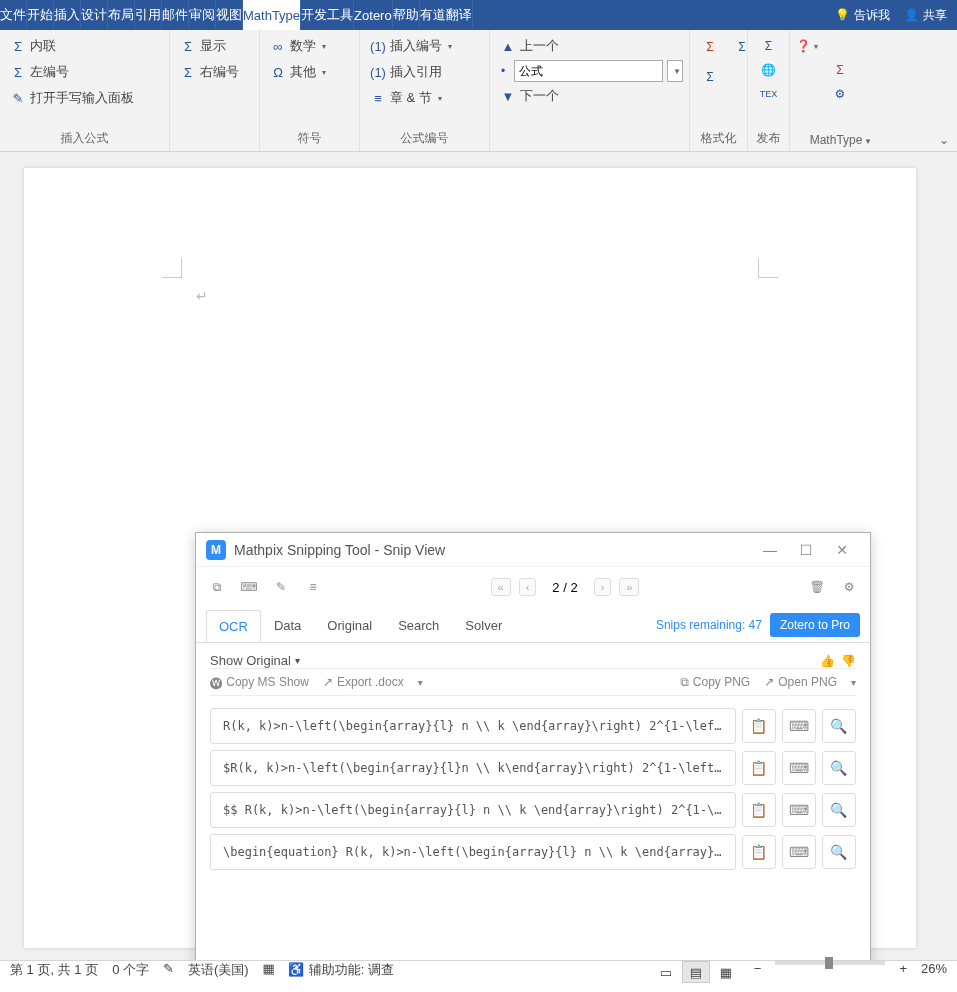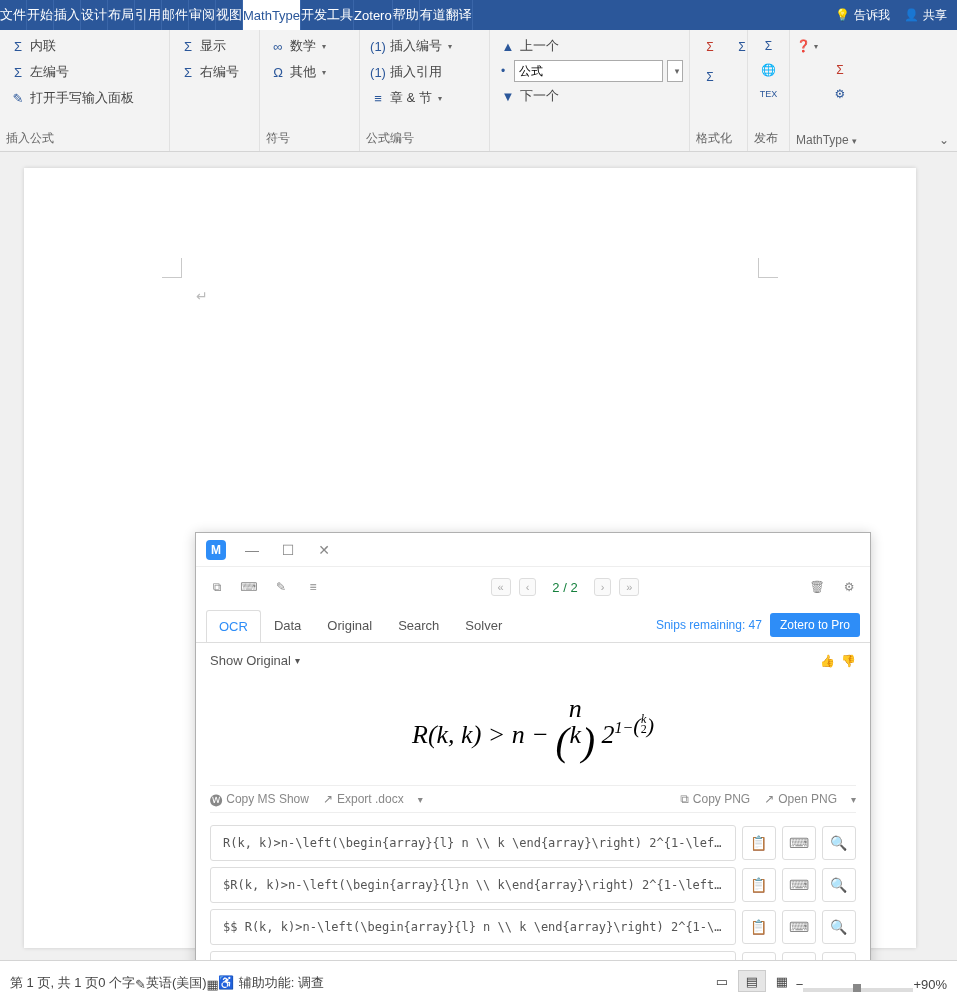--- a/index.html
+++ b/index.html
@@ -12,56 +12,56 @@
 .ribbon-spacer { flex: 1; }
 .ribbon-right { display: flex; align-items: center; padding: 0 10px; gap: 14px; }
 .ribbon-right-item { display: flex; align-items: center; gap: 4px; cursor: pointer; }
 
 
 .ribbon-content { background: #f3f3f3; border-bottom: 1px solid #d4d4d4; height: 122px; display: flex; position: relative; }
 .ribbon-group { border-right: 1px solid #e1e1e1; padding: 4px 6px 2px 6px; display: flex; flex-direction: column; justify-content: space-between; }
 .ribbon-group-body { display: flex; flex-direction: column; gap: 2px; }
 .ribbon-btn { display: flex; align-items: center; gap: 4px; padding: 3px 4px; cursor: pointer; color: #444; font-size: 13px; }
 .ribbon-icon { width: 16px; height: 16px; display: inline-flex; align-items: center; justify-content: center; color: #2b579a; font-style: normal; }
-.ribbon-group-label { text-align: left; color: #666; font-size: 12px; padding: 2px 0; }
+.ribbon-group-label { text-align: center; color: #666; font-size: 12px; padding: 2px 0; }
 .dropdown-arrow { font-size: 8px; color: #666; margin-left: 2px; }
 .combo { border: 1px solid #ababab; background: #fff; height: 22px; display: flex; align-items: center; padding: 0 4px; font-size: 12px; }
 .combo-text { flex: 1; }
 .combo-arrow { font-size: 9px; color: #666; padding-left: 4px; }
 .icon-grid { display: grid; grid-template-columns: repeat(2, 28px); grid-auto-rows: 26px; gap: 4px; align-content: start; }
 .icon-btn { display: flex; align-items: center; justify-content: center; cursor: pointer; }
 .collapse-caret { position: absolute; right: 8px; bottom: 4px; font-size: 12px; color: #666; cursor: pointer; }
 
 
 .doc-area { background: #f0f0f0; height: 808px; position: relative; overflow: hidden; }
 .page { position: absolute; left: 24px; top: 16px; width: 892px; height: 780px; background: #fff; box-shadow: 0 0 4px rgba(0,0,0,0.15); }
 .page-corner-tl { position: absolute; left: 138px; top: 90px; width: 20px; height: 20px; border-left: 1px solid #c9c9c9; border-top: 1px solid #c9c9c9; transform: rotate(180deg); }
 .page-corner-tr { position: absolute; right: 138px; top: 90px; width: 20px; height: 20px; border-right: 1px solid #c9c9c9; border-top: 1px solid #c9c9c9; transform: rotate(180deg); }
 .cursor-mark { position: absolute; left: 172px; top: 120px; color: #bbb; font-size: 14px; }
 
 
-.status-bar { position: absolute; bottom: 0; left: 0; right: 0; height: 32px; border-top: 1px solid #d4d4d4; background: #fff; display: flex; align-items: flex-end; padding: 0 10px; font-size: 13px; color: #444; }
+.status-bar { position: absolute; bottom: 0; left: 0; right: 0; height: 32px; border-top: 1px solid #d4d4d4; background: #fff; display: flex; align-items: flex-start; padding: 0 10px; font-size: 13px; color: #444; gap: 14px; }
 .status-spacer { flex: 1; }
 .view-icons { display: flex; gap: 2px; }
 .view-icon { width: 28px; height: 22px; border: 1px solid transparent; display: flex; align-items: center; justify-content: center; cursor: pointer; }
 .view-icon.active { background: #e6e6e6; border-color: #ccc; }
 .zoom-slider { width: 110px; height: 4px; background: #ddd; position: relative; }
 .zoom-slider::after { content: ''; position: absolute; left: 45%; top: -4px; width: 8px; height: 12px; background: #888; }
 
 
 .mathpix { position: absolute; left: 195px; top: 380px; width: 676px; height: 542px; background: #fff; border: 1px solid #b0b0b0; box-shadow: 0 2px 12px rgba(0,0,0,0.2); display: flex; flex-direction: column; }
 .mp-titlebar { height: 34px; display: flex; align-items: center; padding: 0 10px; border-bottom: 1px solid #eee; }
 .mp-logo { width: 20px; height: 20px; background: #2e8df7; border-radius: 4px; display: flex; align-items: center; justify-content: center; color: #fff; font-weight: bold; font-size: 12px; margin-right: 8px; }
 .mp-title { flex: 1; color: #555; font-size: 14px; }
 .mp-winbtn { width: 36px; height: 28px; display: flex; align-items: center; justify-content: center; color: #888; cursor: pointer; font-size: 14px; }
 .mp-toolbar { height: 40px; display: flex; align-items: center; padding: 0 10px; gap: 10px; }
 .mp-tbicon { width: 22px; height: 22px; display: flex; align-items: center; justify-content: center; color: #888; cursor: pointer; }
 .mp-nav { display: flex; align-items: center; gap: 8px; }
 .mp-navbtn { border: 1px solid #ddd; border-radius: 3px; padding: 2px 6px; color: #aaa; cursor: pointer; font-size: 11px; background: #fafafa; }
-.mp-page { font-size: 13px; color: #15803d; padding: 0 8px; }
+.mp-page { font-size: 13px; color: #000000; padding: 0 8px; }
 .mp-tabs { display: flex; border-bottom: 1px solid #ddd; padding: 0 10px; align-items: center; height: 36px; }
 .mp-tab { padding: 8px 12px; font-size: 13px; color: #555; cursor: pointer; border: 1px solid transparent; border-bottom: none; }
 .mp-tab.active { border-color: #ddd; background: #fff; border-radius: 3px 3px 0 0; position: relative; top: 1px; color: #2e8df7; }
 .mp-tabs-spacer { flex: 1; }
 .mp-snips { color: #2e8df7; font-size: 12px; }
 .mp-upgrade { background: #2e8df7; color: #fff; border-radius: 3px; padding: 5px 10px; font-size: 12px; cursor: pointer; margin-left: 8px; }
 .mp-body { flex: 1; padding: 10px 14px; overflow: auto; display: flex; flex-direction: column; }
 .mp-show-orig { color: #555; font-size: 13px; display: flex; align-items: center; gap: 4px; cursor: pointer; }
 .mp-thumbs { margin-left: auto; display: flex; gap: 6px; color: #aaa; }
 .mp-formula-row { display: flex; align-items: center; justify-content: space-between; }
@@ -248,20 +248,21 @@
 <div class="doc-area">
   <div class="page">
     <div class="page-corner-tl"></div>
     <div class="page-corner-tr"></div>
     <div class="cursor-mark">↵</div>
   </div>
 
   <div class="mathpix">
     <div class="mp-titlebar">
       <div class="mp-logo">M</div>
+      <div class="mp-title">Mathpix Snipping Tool - Snip View</div>
       <div class="mp-winbtn">—</div>
       <div class="mp-winbtn">☐</div>
       <div class="mp-winbtn">✕</div>
     </div>
     <div class="mp-toolbar">
       <div class="mp-tbicon">⧉</div>
       <div class="mp-tbicon">⌨</div>
       <div class="mp-tbicon">✎</div>
       <div class="mp-tbicon">≡</div>
       <div style="flex:1"></div>
@@ -292,25 +293,20 @@
       <div class="mp-formula-row">
         <div class="mp-show-orig">
           <span>Show Original</span>
           <span style="font-size:10px">▾</span>
         </div>
         <div class="mp-thumbs">
           <span>👍</span>
           <span>👎</span>
         </div>
       </div>
-      <div class="mp-formula">
-        <span style="font-style:italic">R</span>(<span style="font-style:italic">k</span>, <span style="font-style:italic">k</span>) &gt; <span style="font-style:italic">n</span> − 
-        <span style="font-size:40px;vertical-align:-12px">(</span><span style="display:inline-block;text-align:center;line-height:1;font-style:italic"><span>n</span><br><span>k</span></span><span style="font-size:40px;vertical-align:-12px">)</span>
-        2<sup style="font-size:16px">1−<span style="font-size:22px">(</span><span style="display:inline-block;text-align:center;line-height:0.9;font-size:12px;font-style:italic"><span>k</span><br><span style="font-style:normal">2</span></span><span style="font-size:22px">)</span></sup>
-      </div>
       <div class="mp-actions">
         <div class="mp-action">
             <span>🅦</span>
             <span>Copy MS Show</span>
           </div>
         <div class="mp-action">
             <span>↗</span>
             <span>Export .docx</span>
           </div>
         <div class="mp-action">
@@ -369,14 +365,14 @@
   <span><span>♿</span> <span>辅助功能: 调查</span></span>
   <div class="status-spacer"></div>
   <div class="view-icons">
     <div class="view-icon">▭</div>
     <div class="view-icon active">▤</div>
     <div class="view-icon">▦</div>
   </div>
   <span>−</span>
   <div class="zoom-slider"></div>
   <span>+</span>
-  <span>90%</span>
+  <span>26%</span>
 </div>
 
 </body></html>

